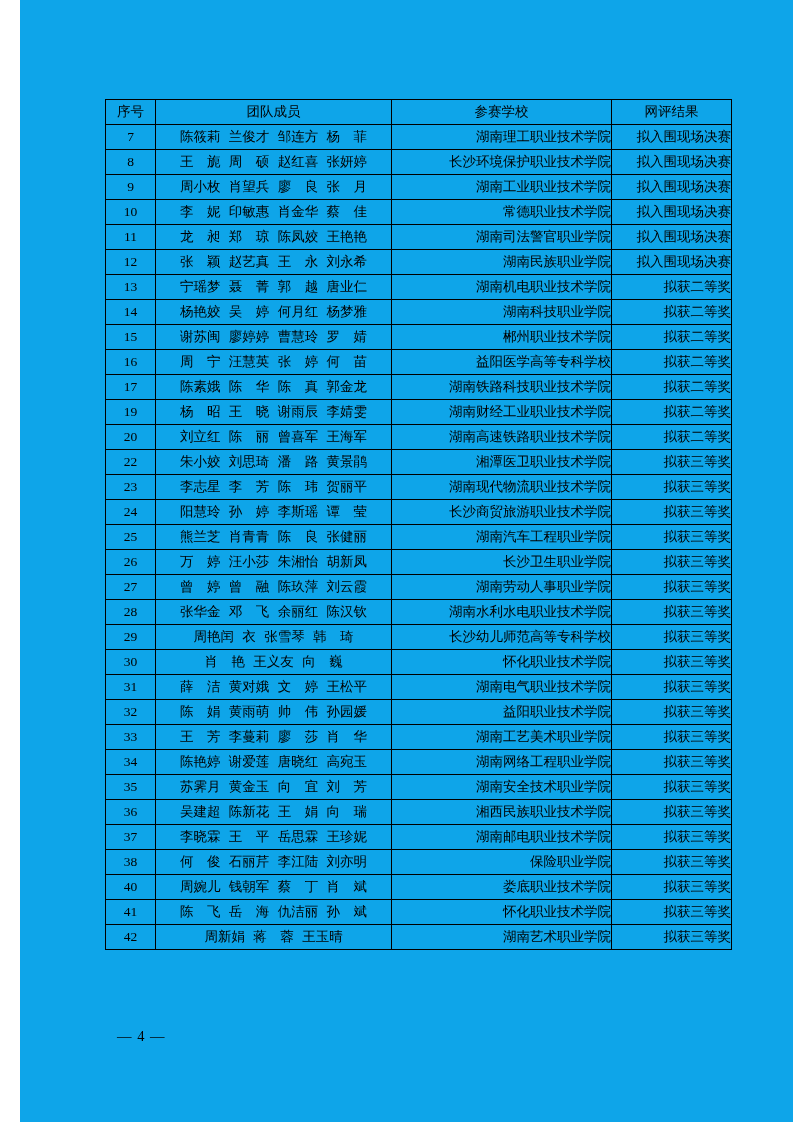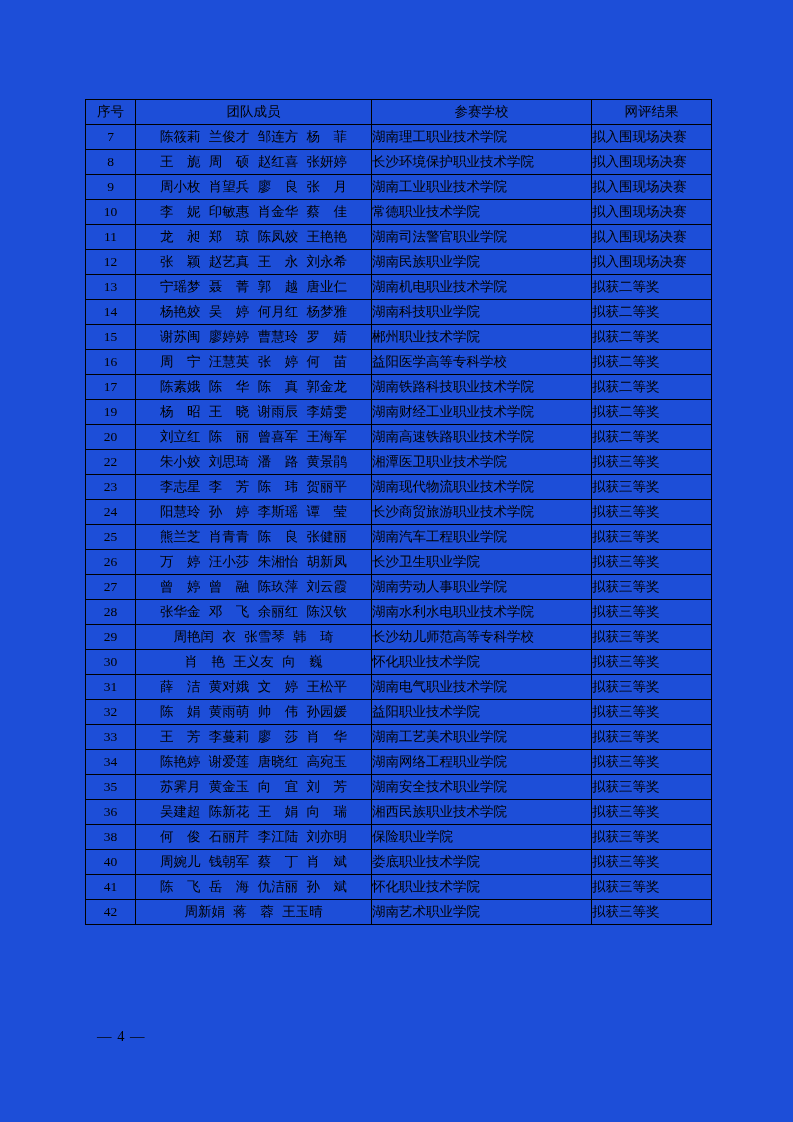--- a/index.html
+++ b/index.html
@@ -11,21 +11,22 @@
     height: 1122px;
     background: #ffffff;
     position: relative;
     font-family: "Liberation Serif", "DejaVu Serif", serif;
     color: #000000;
     overflow: hidden;
   }
   .page {
     position: absolute;
     inset: 0;
-    background: #1d4ed8;
+    background: #0ea5e9;
+    margin-left: 20px;
   }
   table.doc-table {
     position: absolute;
     left: 85px;
     top: 99px;
     width: 626px;
     border-collapse: collapse;
     table-layout: fixed;
     font-size: 13.5px;
     line-height: 1;
@@ -40,22 +41,22 @@
     overflow: hidden;
     vertical-align: middle;
   }
   col.c-no      { width: 50px; }
   col.c-members { width: 236px; }
   col.c-school  { width: 220px; }
   col.c-result  { width: 120px; }
   table.doc-table th { text-align: center; }
   td.no      { text-align: center; }
   td.members { text-align: center; padding-left: 4px; word-spacing: 5px; }
-  td.school  { text-align: left; padding-left: 8px; }
-  td.result  { text-align: left; padding-left: 7px; }
+  td.school  { text-align: right; padding-left: 8px; }
+  td.result  { text-align: right; padding-left: 7px; }
   .page-number {
     position: absolute;
     left: 97px;
     top: 1028px;
     font-size: 14.5px;
     letter-spacing: 1px;
   }
 </style>
 </head>
 <body>
@@ -240,20 +241,26 @@
           <td class="school">湖南安全技术职业学院</td>
           <td class="result">拟获三等奖</td>
         </tr>
         <tr>
           <td class="no">36</td>
           <td class="members">吴建超 陈新花 王　娟 向　瑞</td>
           <td class="school">湘西民族职业技术学院</td>
           <td class="result">拟获三等奖</td>
         </tr>
         <tr>
+          <td class="no">37</td>
+          <td class="members">李晓霖 王　平 岳思霖 王珍妮</td>
+          <td class="school">湖南邮电职业技术学院</td>
+          <td class="result">拟获三等奖</td>
+        </tr>
+        <tr>
           <td class="no">38</td>
           <td class="members">何　俊 石丽芹 李江陆 刘亦明</td>
           <td class="school">保险职业学院</td>
           <td class="result">拟获三等奖</td>
         </tr>
         <tr>
           <td class="no">40</td>
           <td class="members">周婉儿 钱朝军 蔡　丁 肖　斌</td>
           <td class="school">娄底职业技术学院</td>
           <td class="result">拟获三等奖</td>

